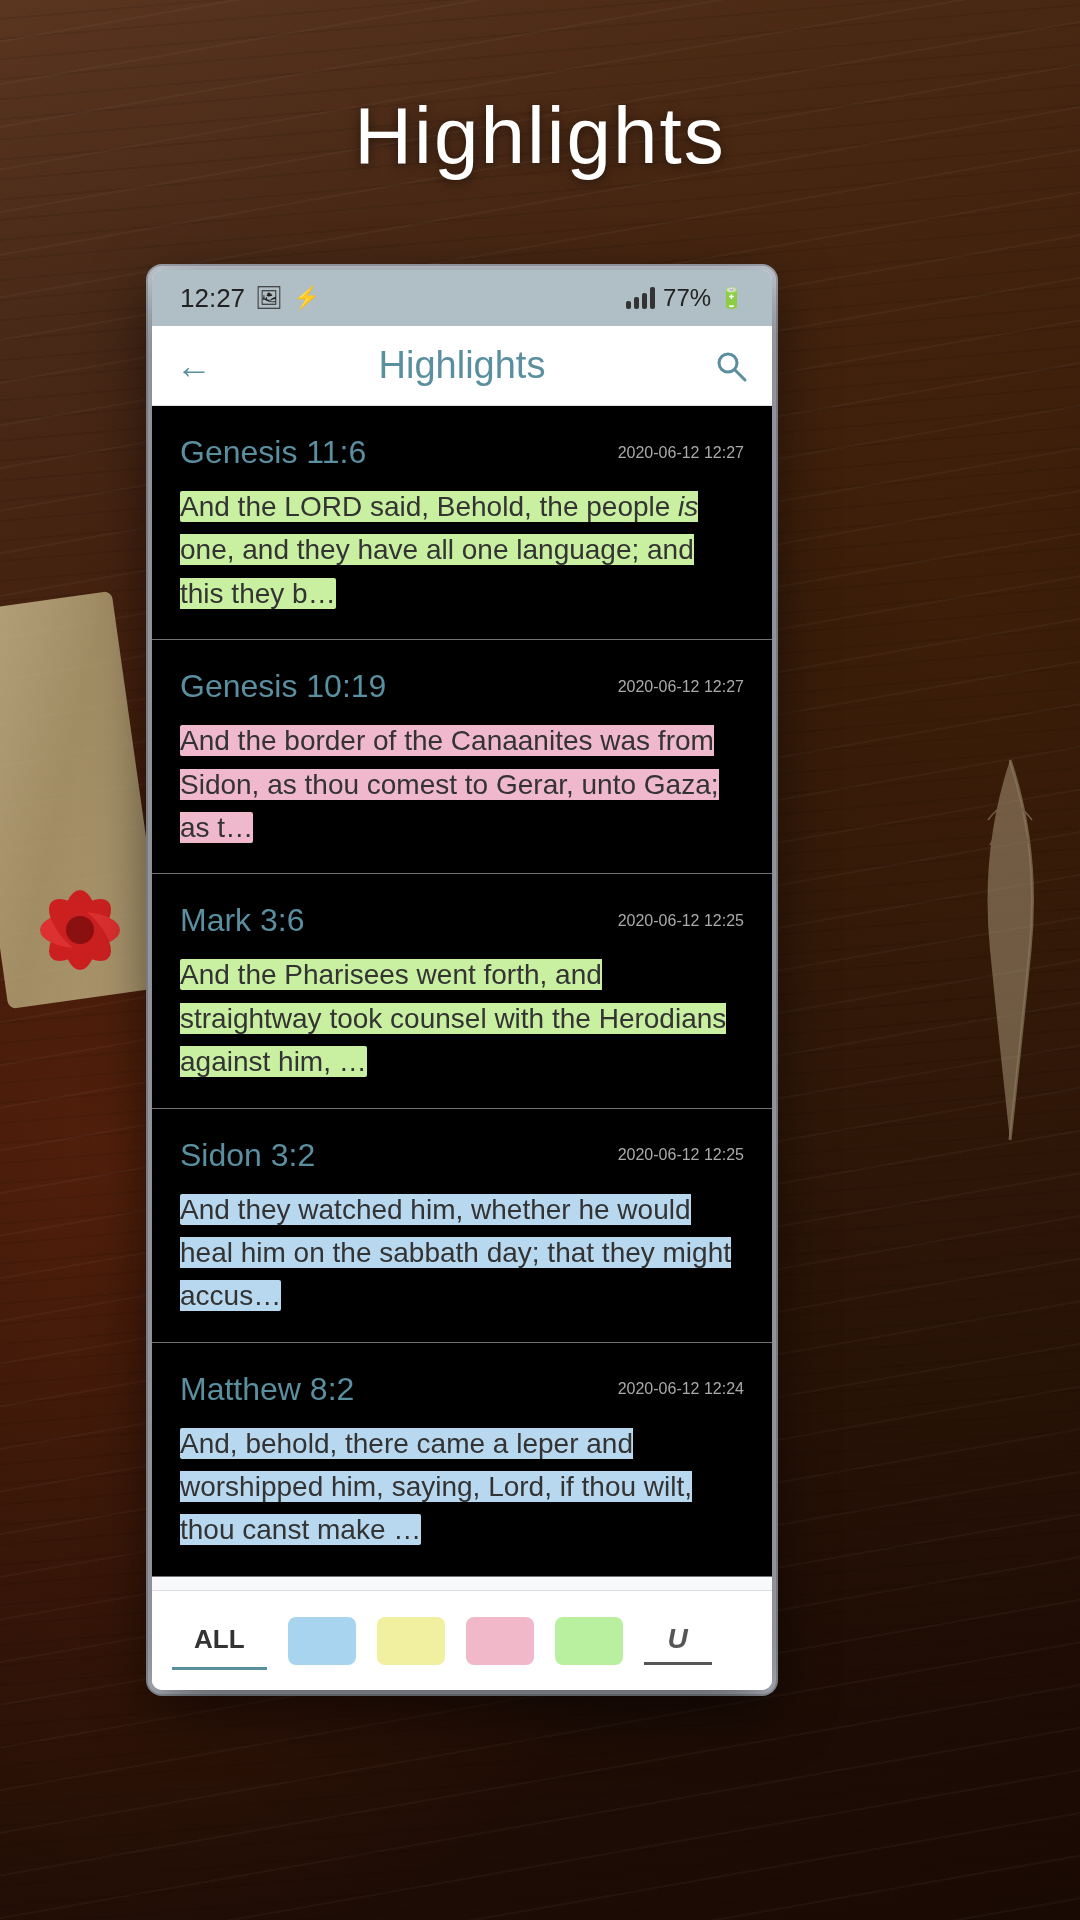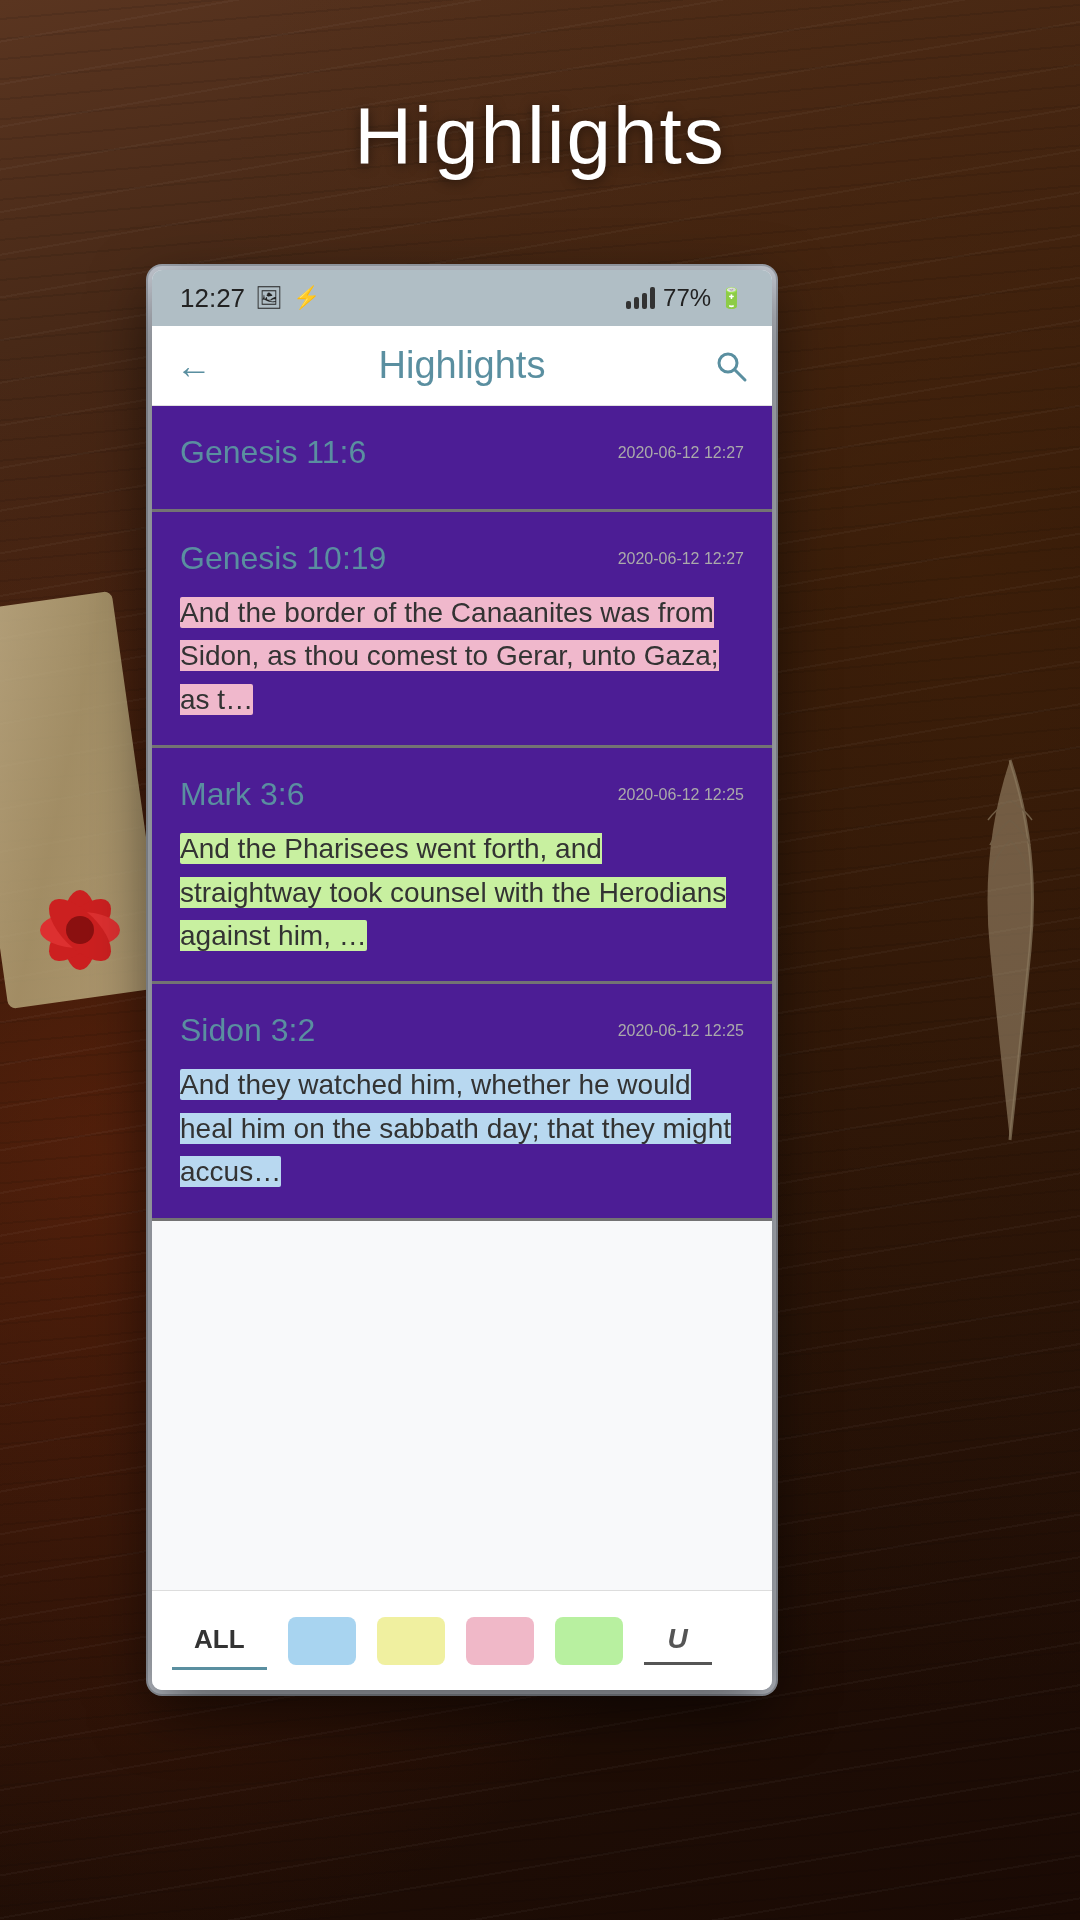--- a/index.html
+++ b/index.html
@@ -156,24 +156,24 @@
 
     
     .content-area {
       background: #f8f9fa;
       height: calc(1420px - 56px - 80px - 100px);
       overflow-y: auto;
       padding: 0;
     }
 
     .highlight-item {
-      background: #4c1d95;
+      background: #000000;
       margin: 0;
       padding: 28px 28px 24px;
-      border-bottom: 3px solid #737373;
+      border-bottom: 1px solid #737373;
     }
 
     .item-header {
       display: flex;
       justify-content: space-between;
       align-items: center;
       margin-bottom: 14px;
     }
 
     .item-reference {
@@ -350,20 +350,23 @@
     </div>
   </div>
 
   <div class="content-area">
 
     <div class="highlight-item">
       <div class="item-header">
         <span class="item-reference">Genesis 11:6</span>
         <span class="item-date">2020-06-12 12:27</span>
       </div>
+      <div>
+        <span class="item-text highlight-green">And the LORD said, Behold, the people <em>is</em> one, and they have all one language; and this they b…</span>
+      </div>
     </div>
 
     <div class="highlight-item">
       <div class="item-header">
         <span class="item-reference">Genesis 10:19</span>
         <span class="item-date">2020-06-12 12:27</span>
       </div>
       <div>
         <span class="item-text highlight-pink">And the border of the Canaanites was from Sidon, as thou comest to Gerar, unto Gaza; as t…</span>
       </div>
@@ -382,20 +385,29 @@
     <div class="highlight-item">
       <div class="item-header">
         <span class="item-reference">Sidon 3:2</span>
         <span class="item-date">2020-06-12 12:25</span>
       </div>
       <div>
         <span class="item-text highlight-blue">And they watched him, whether he would heal him on the sabbath day; that they might accus…</span>
       </div>
     </div>
 
+    <div class="highlight-item">
+      <div class="item-header">
+        <span class="item-reference">Matthew 8:2</span>
+        <span class="item-date">2020-06-12 12:24</span>
+      </div>
+      <div>
+        <span class="item-text highlight-blue">And, behold, there came a leper and worshipped him, saying, Lord, if thou wilt, thou canst make …</span>
+      </div>
+    </div>
 
   </div>
 
   <div class="filter-bar">
     <div class="filter-all">ALL</div>
     <div class="filter-color" style="background:#a8d4f0;"></div>
     <div class="filter-color" style="background:#f0f0a0;"></div>
     <div class="filter-color" style="background:#f0b8c8;"></div>
     <div class="filter-color" style="background:#b8f0a0;"></div>
     <div class="filter-underline">U</div>

